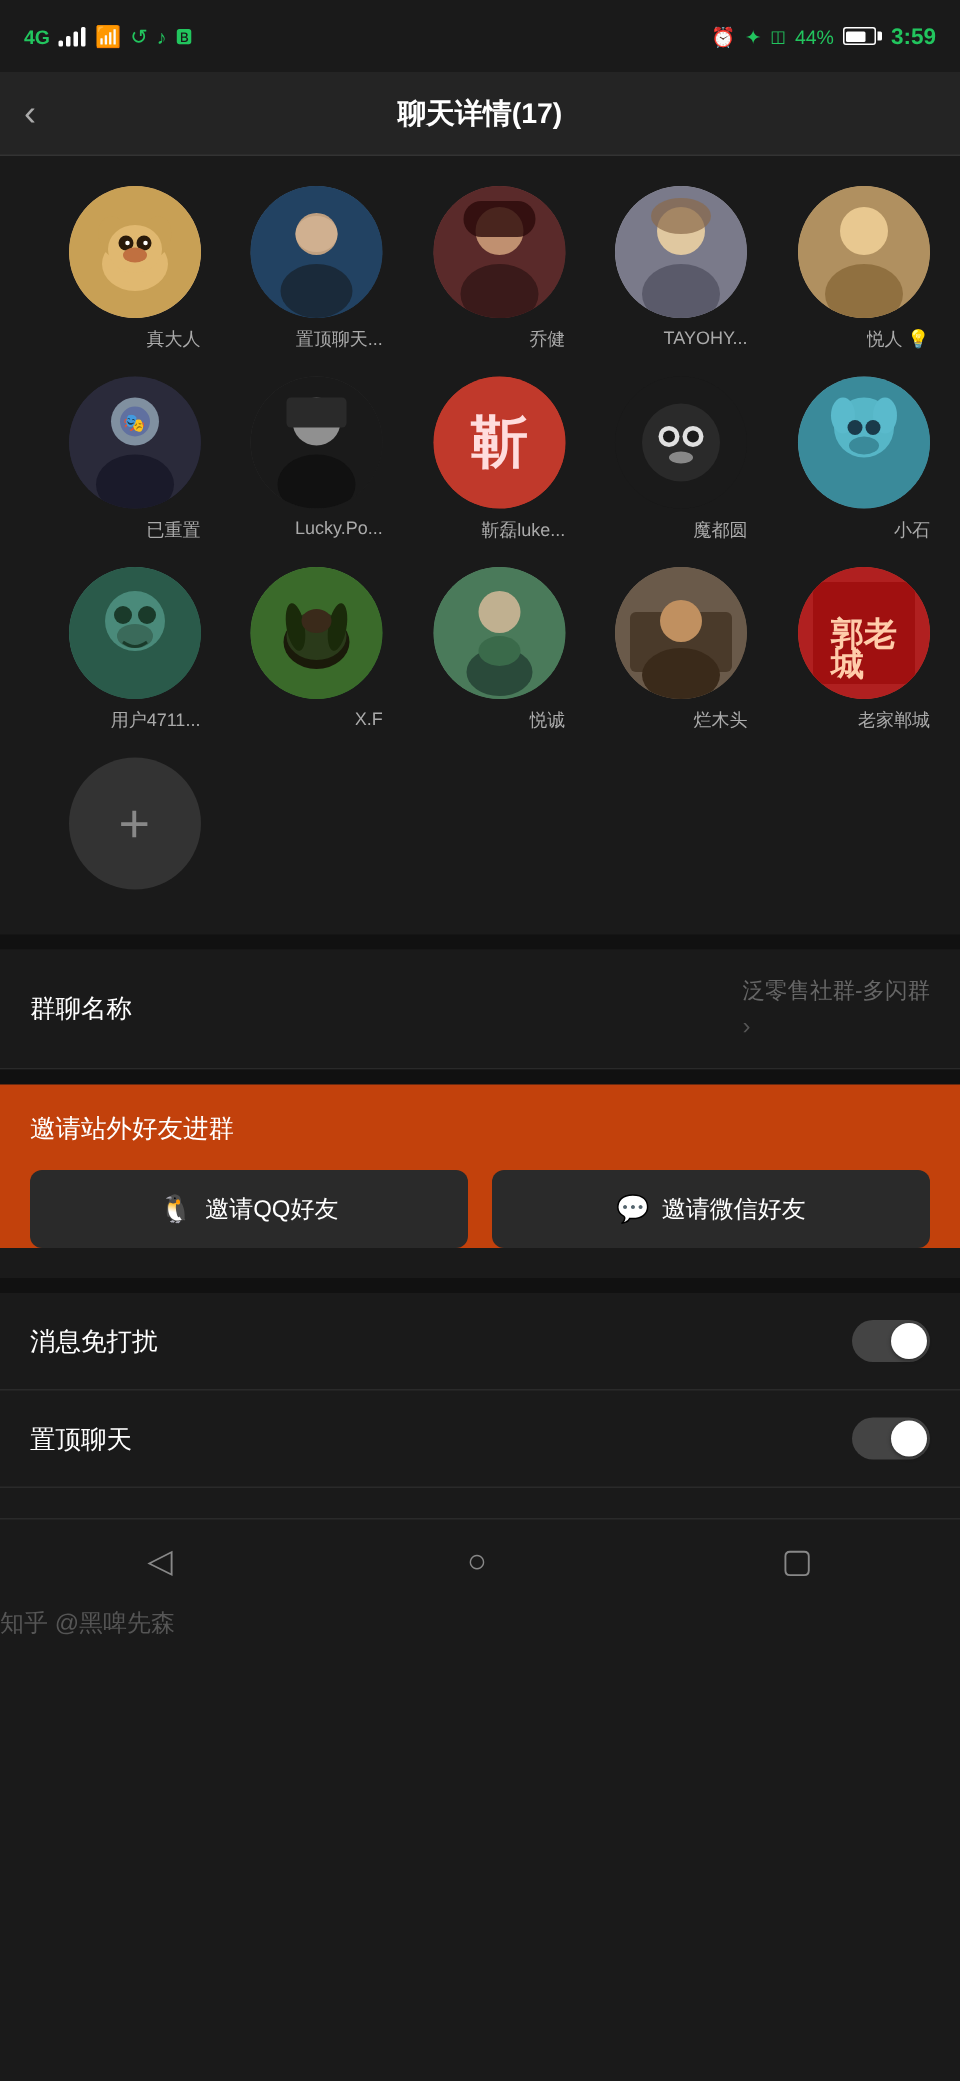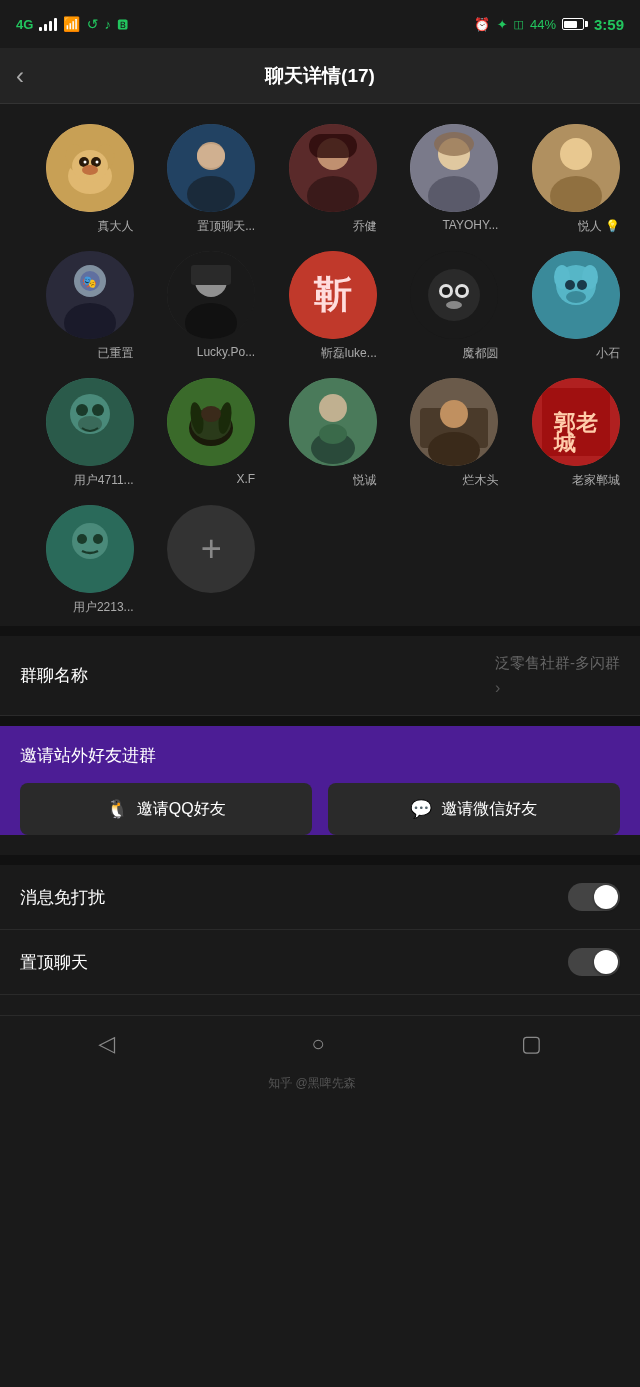--- a/index.html
+++ b/index.html
@@ -133,21 +133,21 @@
       gap: 6px;
       flex-direction: column;
     }
     .chevron {
       font-size: 16px;
       color: #555555;
     }
 
     
     .invite-section {
-      background-color: #4c1d95;
+      background-color: #c2410c;
       padding: 18px 20px 0 20px;
     }
     .invite-title {
       font-size: 17px;
       color: #ffffff;
       margin-bottom: 16px;
     }
     .invite-buttons {
       display: flex;
       gap: 16px;
@@ -201,23 +201,23 @@
       border-top: 1px solid #2a2a2a;
       margin-top: 20px;
     }
     .nav-item {
       font-size: 22px;
       color: #888888;
       cursor: pointer;
       display: flex; align-items: center; justify-content: center;
     }
     .zhihu-credit {
-      font-size: 12px;
+      font-size: 16px;
       color: #555;
-      text-align: center;
+      text-align: left;
       padding: 4px 16px 4px 0;
     }
 
     
     .av-img {
       width: 88px; height: 88px; border-radius: 50%;
       display: flex; align-items: center; justify-content: center;
       font-size: 20px; font-weight: bold; color: #fff;
       overflow: hidden; position: relative;
     }
@@ -504,32 +504,20 @@
         <svg width="88" height="88" viewBox="0 0 88 88">
             <circle cx="44" cy="44" r="44" fill="#b02020"></circle>
             <rect x="10" y="10" width="68" height="68" rx="8" fill="#900000" opacity="0.5"></rect>
             <text x="22" y="52" fill="#ffccaa" font-size="22" font-family="serif" font-weight="bold">郭老</text>
             <text x="22" y="72" fill="#ffccaa" font-size="22" font-family="serif" font-weight="bold">城</text>
           </svg>
       </div>
       <span class="member-name">老家郸城</span>
     </div>
 
-    <div class="member-item">
-      <div class="av-img av-yonghu2213">
-        <svg width="88" height="88" viewBox="0 0 88 88">
-            <circle cx="44" cy="44" r="44" fill="#2a6a5a"></circle>
-            <circle cx="44" cy="36" r="18" fill="#4a8a7a"></circle>
-            <circle cx="36" cy="34" r="5" fill="#1a3a2a"></circle>
-            <circle cx="52" cy="34" r="5" fill="#1a3a2a"></circle>
-            <path d="M36 46 Q44 50 52 46" stroke="#1a3a2a" stroke-width="2.5" fill="none"></path>
-          </svg>
-      </div>
-      <span class="member-name">用户2213...</span>
-    </div>
 
     <div class="member-item">
       <div class="add-member-btn">
         <span style="font-size:36px;color:#888;line-height:1;">+</span>
       </div>
       <span class="member-name" style="color:transparent;">+</span>
     </div>
 
   </div>
 </div>

